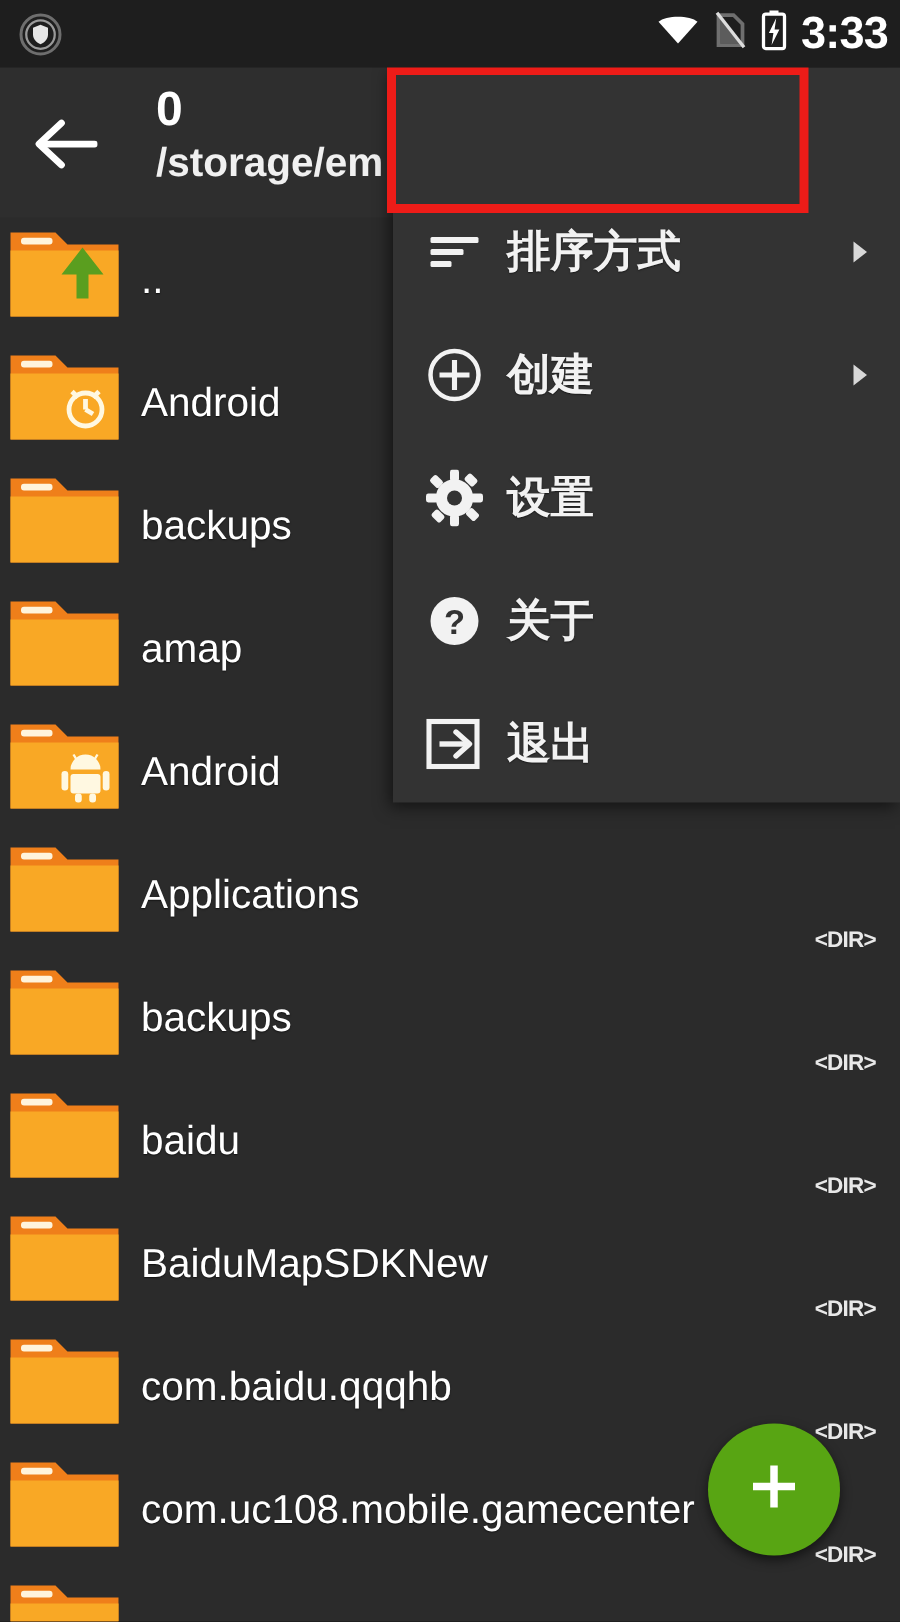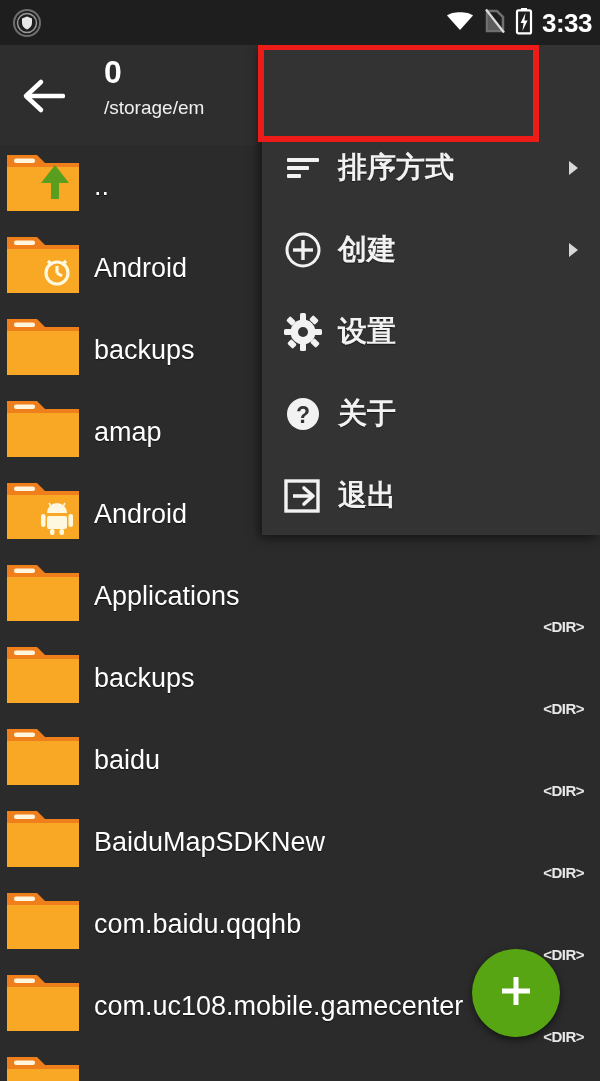--- a/index.html
+++ b/index.html
@@ -38,21 +38,21 @@
   #status-right {
     position: absolute;
     right: 8px; top: 0;
     height: 45px;
     display: flex;
     align-items: center;
     gap: 9px;
   }
   .status-clock {
     color: #ffffff;
-    font-size: 26px;
+    font-size: 30px;
     font-weight: bold;
     letter-spacing: -0.5px;
     line-height: 1;
   }
 
   
   #app-bar {
     position: absolute;
     left: 0; top: 45px;
     width: 600px; height: 100px;
@@ -73,22 +73,22 @@
   }
   #title-count {
     color: #ffffff;
     font-size: 32px;
     font-weight: bold;
     line-height: 38px;
     white-space: nowrap;
   }
   #title-path {
     color: #f0f0f0;
-    font-size: 19px;
-    font-weight: normal;
+    font-size: 27px;
+    font-weight: bold;
     line-height: 34px;
     white-space: nowrap;
   }
 
   
   #file-list {
     position: absolute;
     left: 0; top: 145px;
     width: 600px;
     height: 936px;

